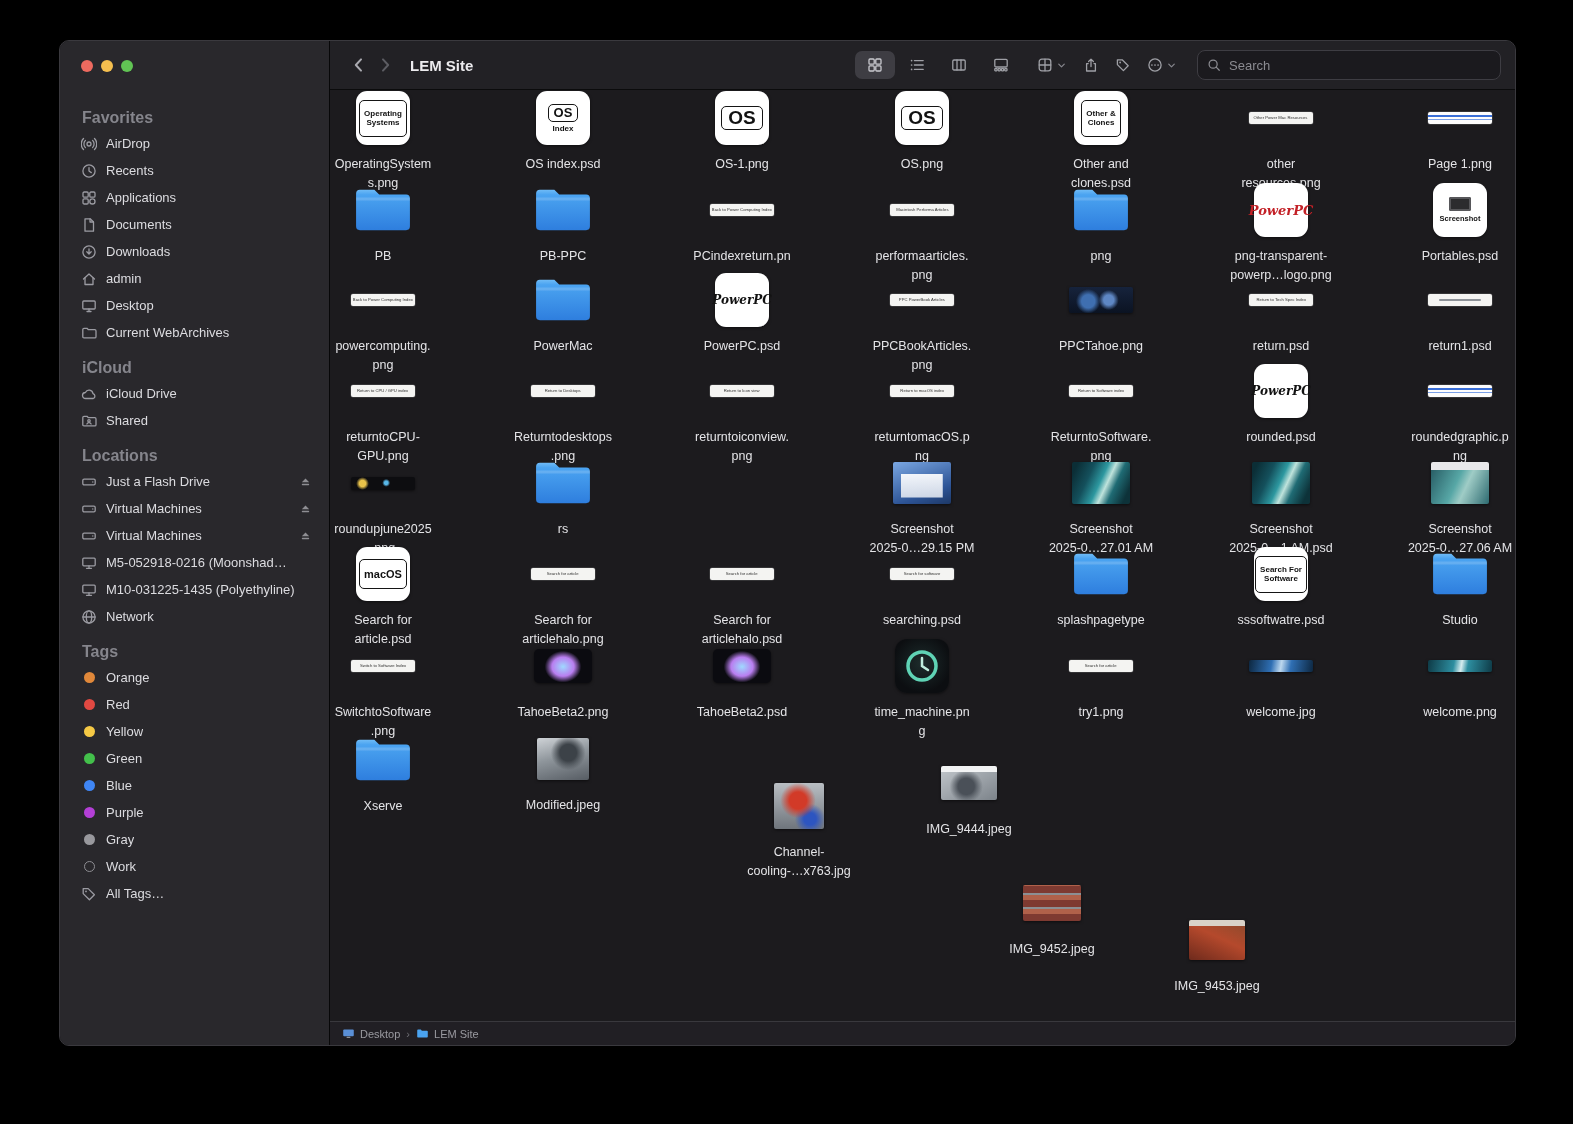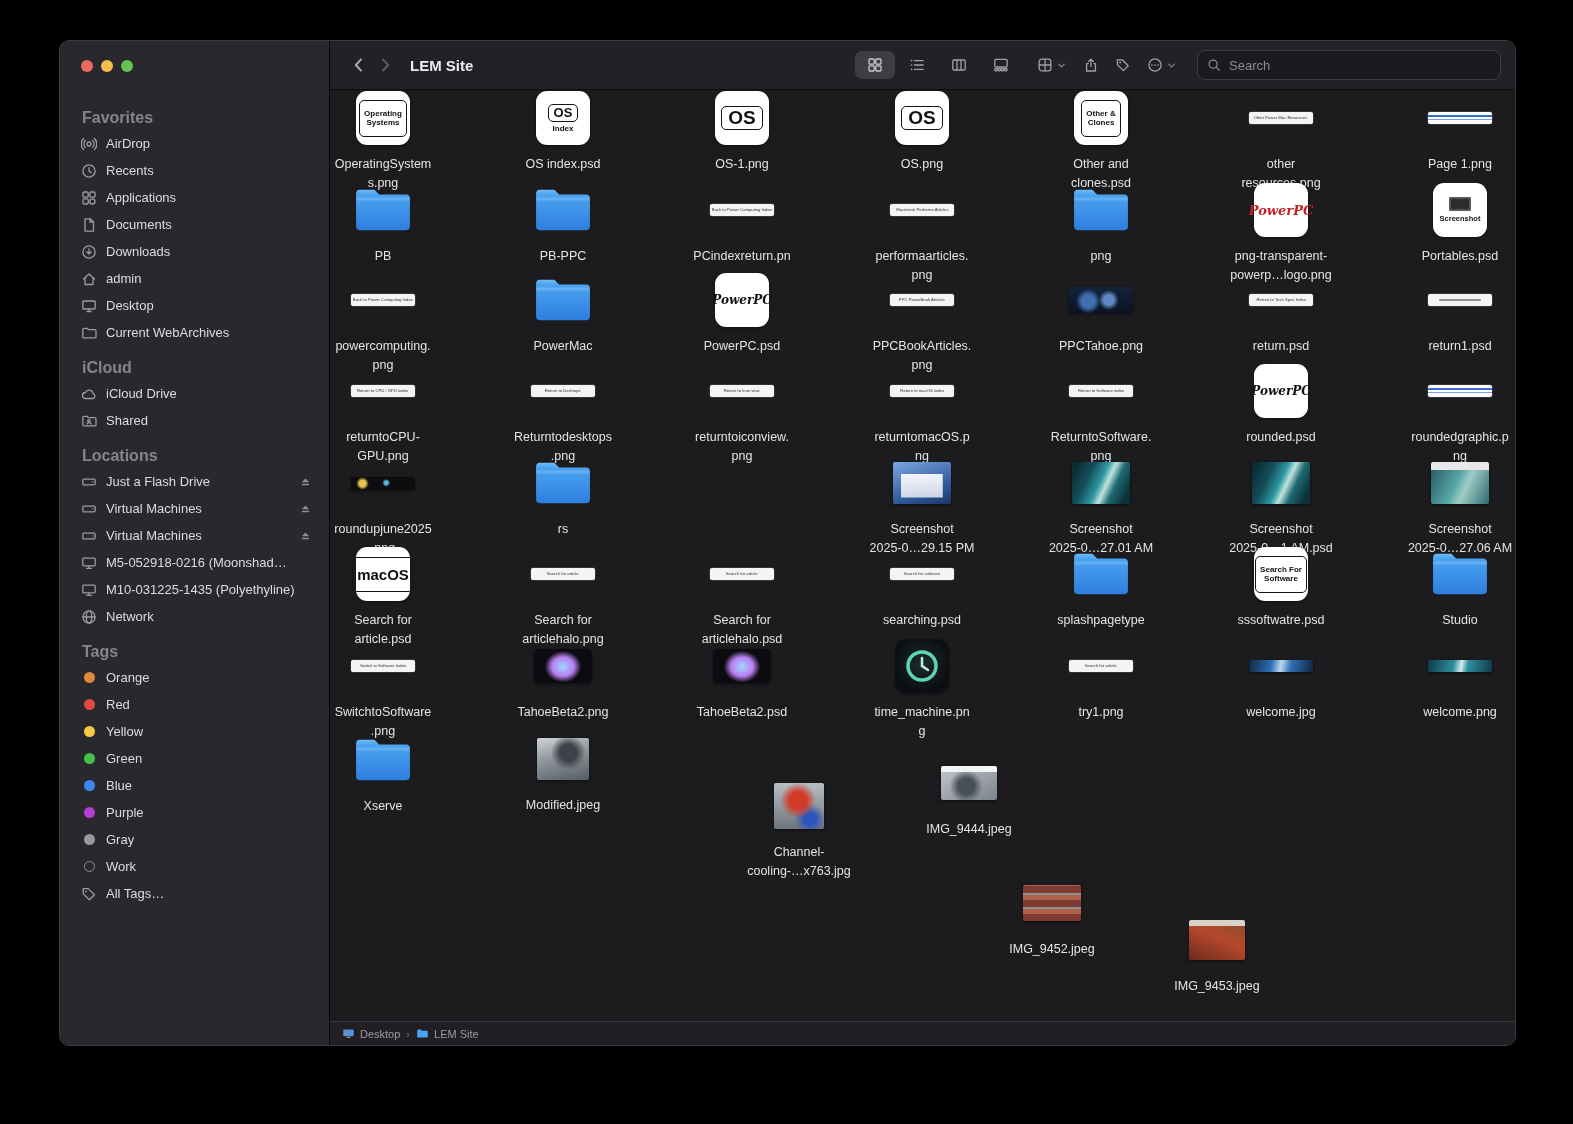--- a/index.html
+++ b/index.html
@@ -42,21 +42,21 @@
   .file{position:absolute;width:132px;display:flex;flex-direction:column;align-items:center;}
   .icon-wrap{height:66px;display:flex;align-items:center;justify-content:center;}
   .file-label{margin-top:4px;font-size:12.5px;line-height:19px;color:#e4e4e7;text-align:center;white-space:pre-line;max-width:132px;}
   
   .card{width:54px;height:54px;background:#fff;border-radius:11px;display:flex;flex-direction:column;align-items:center;justify-content:center;color:#121212;box-shadow:0 1px 3px rgba(0,0,0,.5);}
   .card .box{border:1.6px solid #151515;border-radius:5px;padding:8px 4px;text-align:center;}
   .card .t8{font-size:8px;font-weight:700;line-height:9.5px;white-space:pre-line;}
   .card .big{font-size:19px;font-weight:700;line-height:20px;padding:1px 6px;}
   .card .mid{font-size:13px;font-weight:700;line-height:14px;padding:1px 5px;}
   .card .sub{font-size:8px;font-weight:700;margin-top:2px;}
-  .card .t11{font-size:15px;font-weight:700;}
+  .card .t11{font-size:11px;font-weight:700;}
   .card .script{font-family:"DejaVu Serif","Liberation Serif",serif;font-style:italic;font-weight:700;font-size:12px;}
   .card .script.red{color:#c32127;font-size:13px;}
   .card .mini-comp{width:22px;height:14px;background:#2c2c2e;border-radius:2px;margin-bottom:3px;box-shadow:inset 0 0 0 2px #57575a;}
   .card .t7{font-size:7.5px;font-weight:700;}
   
   .banner{width:64px;height:12px;background:#f4f4f2;border-radius:2px;display:flex;align-items:center;justify-content:center;overflow:hidden;box-shadow:0 0 0 .5px rgba(255,255,255,.22);}
   .banner span{font-size:6px;color:#30302f;white-space:nowrap;transform:scale(.7);transform-origin:center;}
   .banner .tline{width:42px;height:2.5px;background:#8d9298;border-radius:1px;display:block;}
   .banner.blue-lines{background:linear-gradient(#fdfdfd 0 28%,#3a6fd8 28% 44%,#fdfdfd 44% 58%,#7aa0e8 58% 70%,#fdfdfd 70%);}
   

